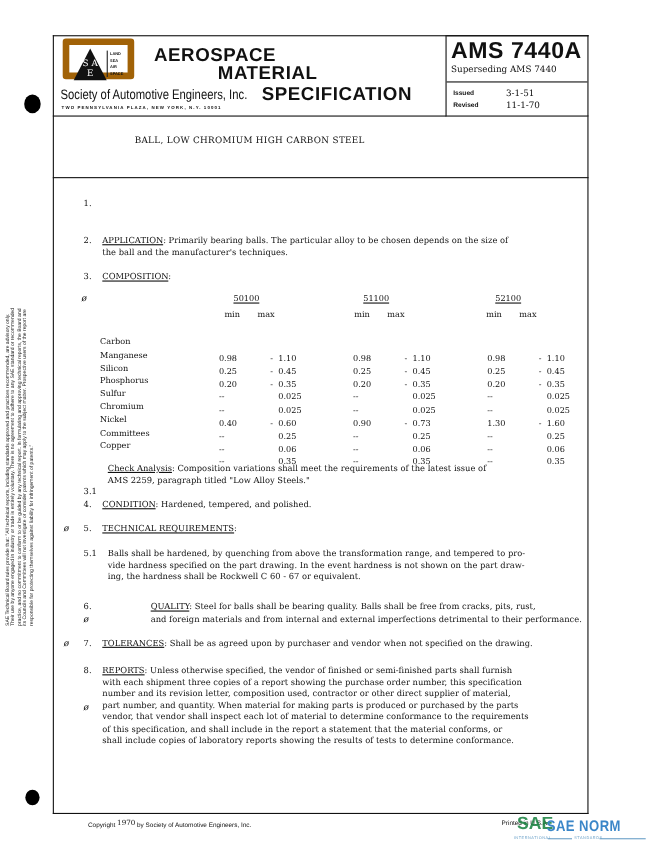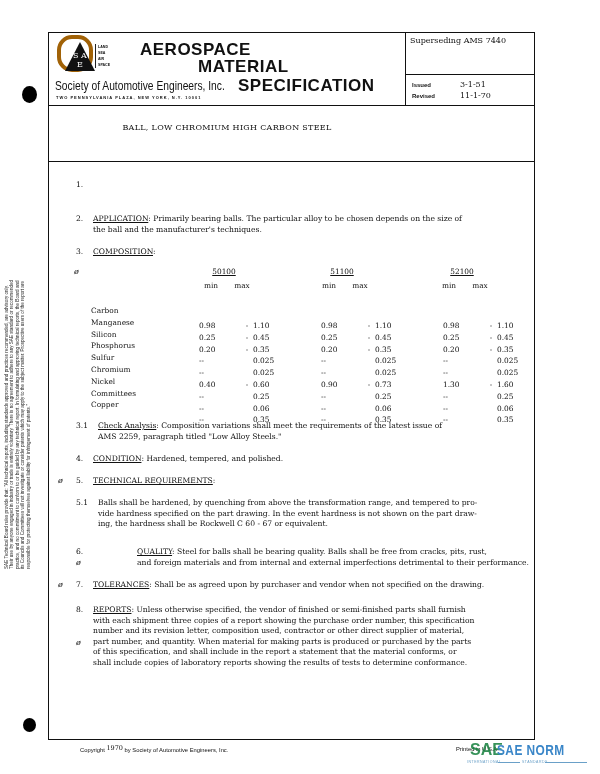--- a/index.html
+++ b/index.html
@@ -9,21 +9,21 @@
   .hdr-left { position:absolute; left:48px; top:32px; width:358px; height:74px;
               border-right:1.5px solid #111; border-bottom:1.5px solid #111; box-sizing:border-box; }
   .hdr-right { position:absolute; left:406px; top:32px; width:129px; height:74px;
                border:1.5px solid #111; border-left:none; box-sizing:border-box; }
   .hdr-right .top { height:42px; border-bottom:1.5px solid #111; box-sizing:border-box; padding:3px 0 0 4px; }
   .ams-num { font-family:"Liberation Sans", sans-serif; font-size:21px; font-weight:bold; letter-spacing:0.5px; line-height:22px; }
   .superseding { font-size:8px; line-height:10px; }
   .dates { padding:4px 0 0 6px; font-size:8px; }
   .dates .row { display:flex; height:11px; align-items:center; }
   .dates .lbl { width:48px; font-family:"Liberation Sans", sans-serif; font-size:6px; font-weight:bold; }
-  .logo-box { position:absolute; left:57px; top:35px; width:36px; height:37px; border:4px solid #a16207; border-radius:15px; box-sizing:border-box; }
+  .logo-box { position:absolute; left:57px; top:35px; width:65px; height:37px; border:6px solid #a16207; border-radius:3px; box-sizing:border-box; }
   .logo-tri { position:absolute; left:4px; top:3px; width:0; height:0;
               border-left:15px solid transparent; border-right:15px solid transparent; border-bottom:29px solid #111; }
   .logo-letters { position:absolute; left:8px; top:12px; color:#fff; font-size:8px; font-family:"DejaVu Serif", serif; width:22px; text-align:center; line-height:9px; }
   .logo-words { position:absolute; left:34px; top:5px; font-family:"Liberation Sans", sans-serif; font-size:3.6px; font-weight:bold; line-height:6px; border-left:1px solid #222; padding-left:2px; }
   .title-aero { position:absolute; left:140px; top:40px; font-family:"Liberation Sans", sans-serif; font-size:17px; font-weight:bold; letter-spacing:0.5px; }
   .title-mat { position:absolute; left:198px; top:57px; font-family:"Liberation Sans", sans-serif; font-size:17px; font-weight:bold; letter-spacing:0.5px; }
   .title-spec { position:absolute; left:238px; top:76px; font-family:"Liberation Sans", sans-serif; font-size:17px; font-weight:bold; letter-spacing:0.5px; }
   .society { position:absolute; left:55px; top:79px; font-family:"Liberation Sans", sans-serif; font-size:12.5px; transform:scaleX(0.82); transform-origin:left; white-space:nowrap; }
   .address { position:absolute; left:56px; top:95px; font-family:"Liberation Sans", sans-serif; font-size:4px; letter-spacing:1px; font-weight:bold; }
   .punch { position:absolute; background:#000; border-radius:50%; }
@@ -82,20 +82,21 @@
 </div>
 
 <div class="title-aero">AEROSPACE</div>
 <div class="title-mat">MATERIAL</div>
 <div class="title-spec">SPECIFICATION</div>
 <div class="society">Society of Automotive Engineers, Inc.</div>
 <div class="address">TWO PENNSYLVANIA PLAZA, NEW YORK, N.Y. 10001</div>
 
 <div class="hdr-right">
   <div class="top">
+    <div class="ams-num">AMS 7440A</div>
     <div class="superseding">Superseding AMS 7440</div>
   </div>
   <div class="dates">
     <div class="row">
         <span class="lbl">Issued</span>
         <span>3-1-51</span>
       </div>
     <div class="row">
         <span class="lbl">Revised</span>
         <span>11-1-70</span>
@@ -296,21 +297,21 @@
         <span class="cmax">0.35</span>
       </div>
       <div class="cell">
         <span class="cmin">--</span>
         <span class="cdash"></span>
         <span class="cmax">0.35</span>
       </div>
     </div>
   </div>
 
-<div class="num" style="left:76px;top:421px;">3.1</div>
+<div class="num" style="left:76px;top:442px;">3.1</div>
 <div class="para" style="left:98px;top:421px;">
   <div><span class="u">Check Analysis</span><span>: Composition variations shall meet the requirements of the latest issue of</span></div>
   <div>AMS 2259, paragraph titled "Low Alloy Steels."</div>
 </div>
 
 <div class="num" style="left:76px;top:454px;">4.</div>
 <div class="para" style="left:93px;top:454px;">
   <span class="u">CONDITION</span><span>: Hardened, tempered, and polished.</span>
 </div>
 
@@ -340,20 +341,21 @@
   <span class="u">TOLERANCES</span><span>: Shall be as agreed upon by purchaser and vendor when not specified on the drawing.</span>
 </div>
 
 <div class="num" style="left:76px;top:605px;">8.</div>
 <div class="mark" style="left:76px;top:638px;">ø</div>
 <div class="para" style="left:93px;top:605px;">
   <div><span class="u">REPORTS</span><span>: Unless otherwise specified, the vendor of finished or semi-finished parts shall furnish</span></div>
   <div>with each shipment three copies of a report showing the purchase order number, this specification</div>
   <div>number and its revision letter, composition used, contractor or other direct supplier of material,</div>
   <div>part number, and quantity. When material for making parts is produced or purchased by the parts</div>
+  <div>vendor, that vendor shall inspect each lot of material to determine conformance to the requirements</div>
   <div>of this specification, and shall include in the report a statement that the material conforms, or</div>
   <div>shall include copies of laboratory reports showing the results of tests to determine conformance.</div>
 </div>
 
 <div class="footer" style="left:80px;">
   <span>Copyright</span>
   <span style="font-family:'DejaVu Serif',serif;font-size:6.5px;position:relative;top:-2px;">1970</span>
   <span>by Society of Automotive Engineers, Inc.</span>
 </div>
 <div class="footer" style="left:456px;">Printed in U.S.A.</div>

